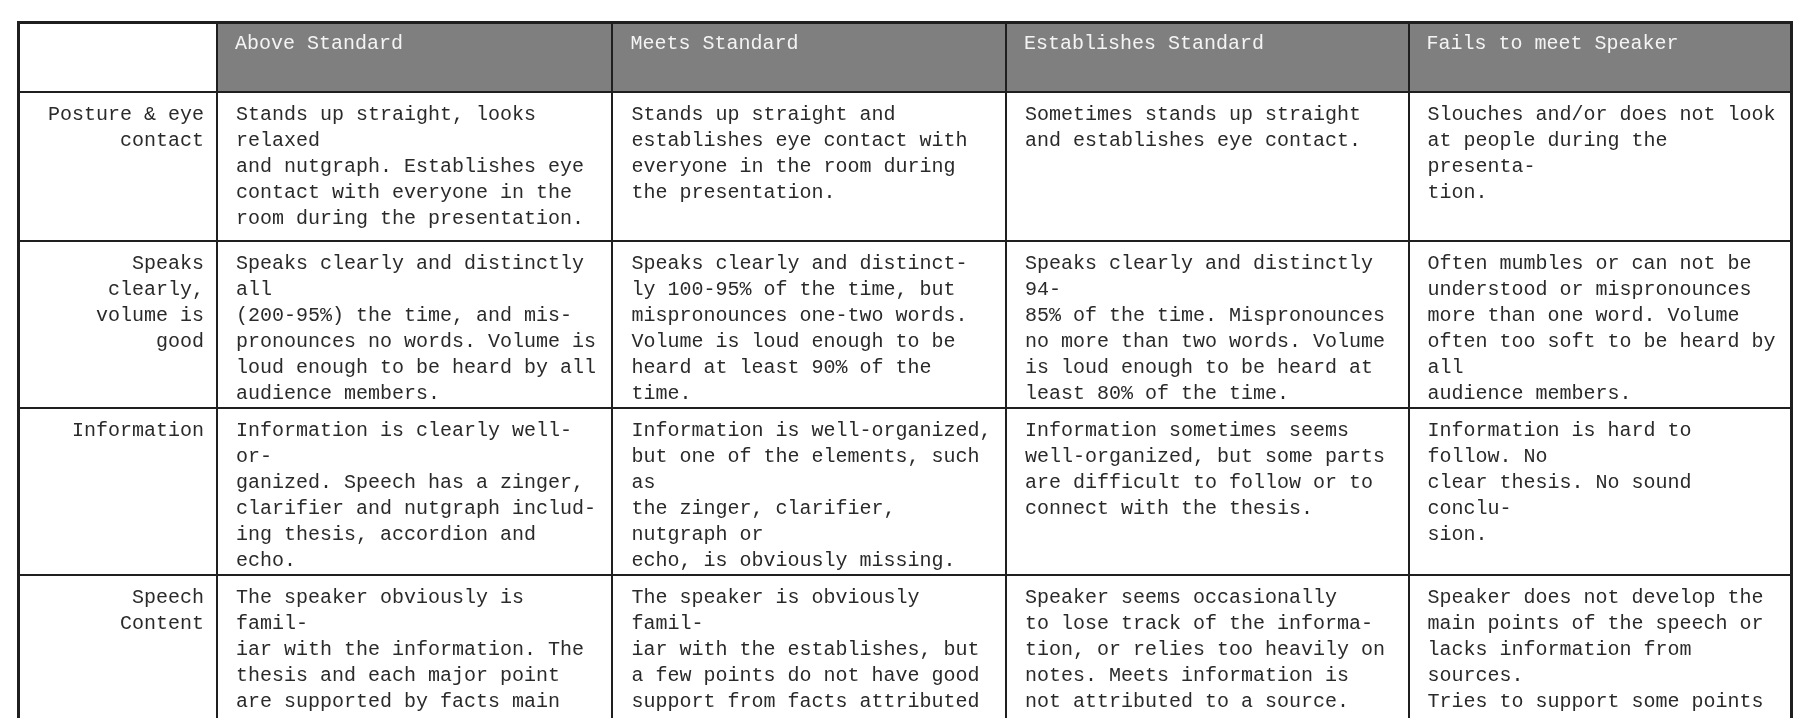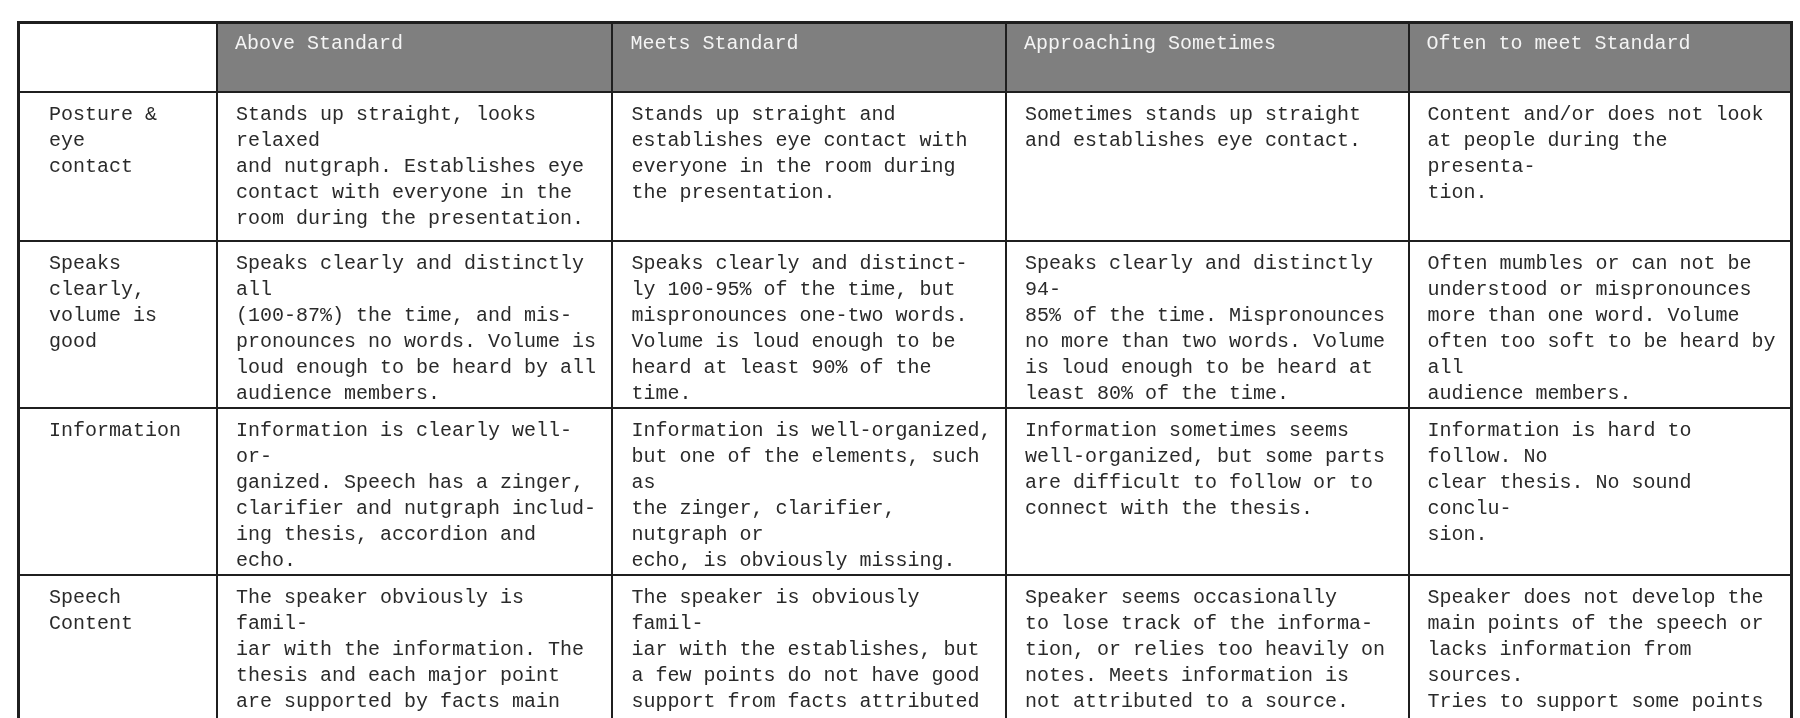--- a/index.html
+++ b/index.html
@@ -40,21 +40,22 @@
     color: var(--header-text, #f4f4f4);
     padding: 7px 10px 0 17px;
   }
   table.rubric th.corner {
     background: #ffffff;
   }
   table.rubric td {
     padding: 9px 12px 0 18px;
   }
   table.rubric td.row-label {
-    padding-left: 29px;
+    padding-left: 21px;
+    text-align: right;
   }
   tr.header-row   { height: 69px;  }
   tr.row-posture  { height: 149px; }
   tr.row-speaks   { height: 158px; }
   tr.row-organization { height: 148px; }
   tr.row-speech-content { height: 152px; }
 </style>
 </head>
 <body>
 
@@ -65,48 +66,48 @@
       <col style="width:22.3%">
       <col style="width:22.2%">
       <col style="width:22.7%">
       <col style="width:21.6%">
     </colgroup>
     <thead>
       <tr class="header-row">
         <th class="corner"></th>
         <th>Above Standard</th>
         <th>Meets Standard</th>
-        <th>Approaching Sometimes</th>
-        <th>Often to meet Standard</th>
+        <th>Establishes Standard</th>
+        <th>Fails to meet Speaker</th>
       </tr>
     </thead>
     <tbody>
       <tr class="row-posture">
         <td class="row-label">Posture &amp; eye
 contact</td>
         <td>Stands up straight, looks relaxed
 and nutgraph. Establishes eye
 contact with everyone in the
 room during the presentation.</td>
         <td>Stands up straight and
 establishes eye contact with
 everyone in the room during
 the presentation.</td>
         <td>Sometimes stands up straight
 and establishes eye contact.</td>
-        <td>Content and/or does not look
+        <td>Slouches and/or does not look
 at people during the presenta-
 tion.</td>
       </tr>
       <tr class="row-speaks">
         <td class="row-label">Speaks clearly,
 volume is
 good</td>
         <td>Speaks clearly and distinctly all
-(100-87%) the time, and mis-
+(200-95%) the time, and mis-
 pronounces no words. Volume is
 loud enough to be heard by all
 audience members.</td>
         <td>Speaks clearly and distinct-
 ly 100-95% of the time, but
 mispronounces one-two words.
 Volume is loud enough to be
 heard at least 90% of the time.</td>
         <td>Speaks clearly and distinctly 94-
 85% of the time. Mispronounces

